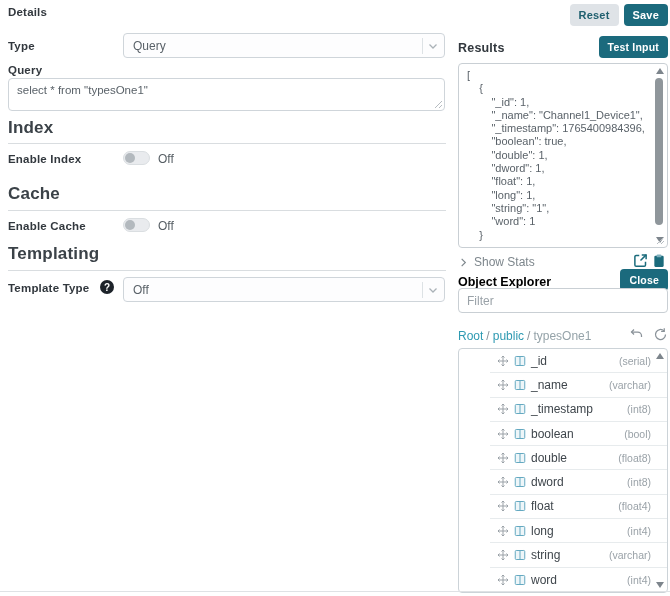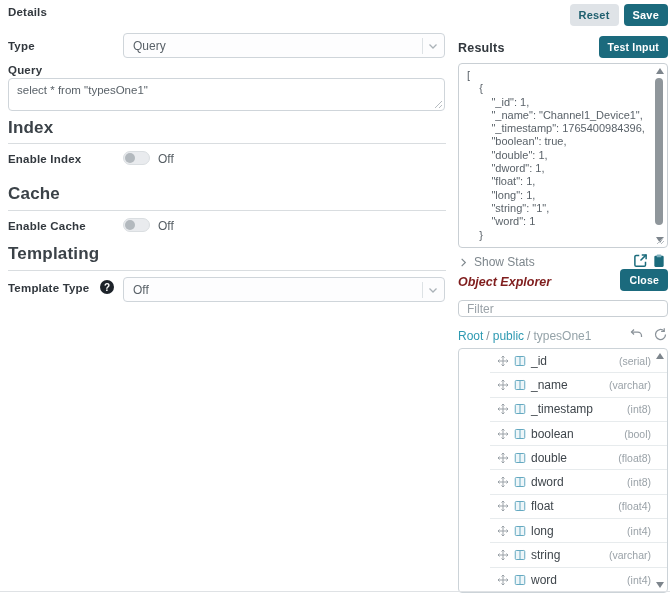--- a/index.html
+++ b/index.html
@@ -53,25 +53,25 @@
     border-left: 4px solid transparent; border-right: 4px solid transparent; }
   .tri-up { top: 2px; border-bottom: 6px solid #7d858c; }
   .tri-down { bottom: 2px; border-top: 6px solid #7d858c; }
   .thumb { position: absolute; left: 1px; top: 12px; bottom: 20px; width: 8px;
     border-radius: 4px; background: #8f969b; }
 
   .showstats { position: absolute; left: 0; top: 255px; display: flex; align-items: center;
     gap: 5px; font-size: 12px; color: #7d868c; cursor: pointer; }
   .mini-icon { position: absolute; width: 15px; height: 15px; cursor: pointer; }
 
-  .oe-title { position: absolute; top: 275px; font-size: 12.5px; font-weight: 700; color: #7f1d1d; font-style: italic; }
+  .oe-title { position: absolute; top: 275px; font-size: 12.5px; font-weight: 700; color: #000000; }
   .close-btn { position: absolute; top: 269px; right: 0; }
   .testinput-btn { position: absolute; top: 36px; right: 0; }
 
-  .filter { position: absolute; top: 300px; left: 0; width: 210px; height: 17px;
+  .filter { position: absolute; top: 288px; left: 0; width: 210px; height: 25px;
     border: 1px solid #c9cfd4; border-radius: 4px; font-size: 12px; color: #5a6269;
     padding: 0 8px; outline: none; font-family: "Liberation Sans", sans-serif; }
   .filter::placeholder { color: #9aa2a8; }
 
   .crumbs { position: absolute; top: 329px; left: 0; font-size: 12px; color: #8a9299; }
   .crumbs a { color: #2e9ab2; text-decoration: none; cursor: pointer; }
   .crumb-sep { margin: 0 3px; color: #8a9299; }
   .crumb-current { color: #95a3a9; }
 
   .fieldlist { position: absolute; top: 348px; left: 0; width: 210px;

